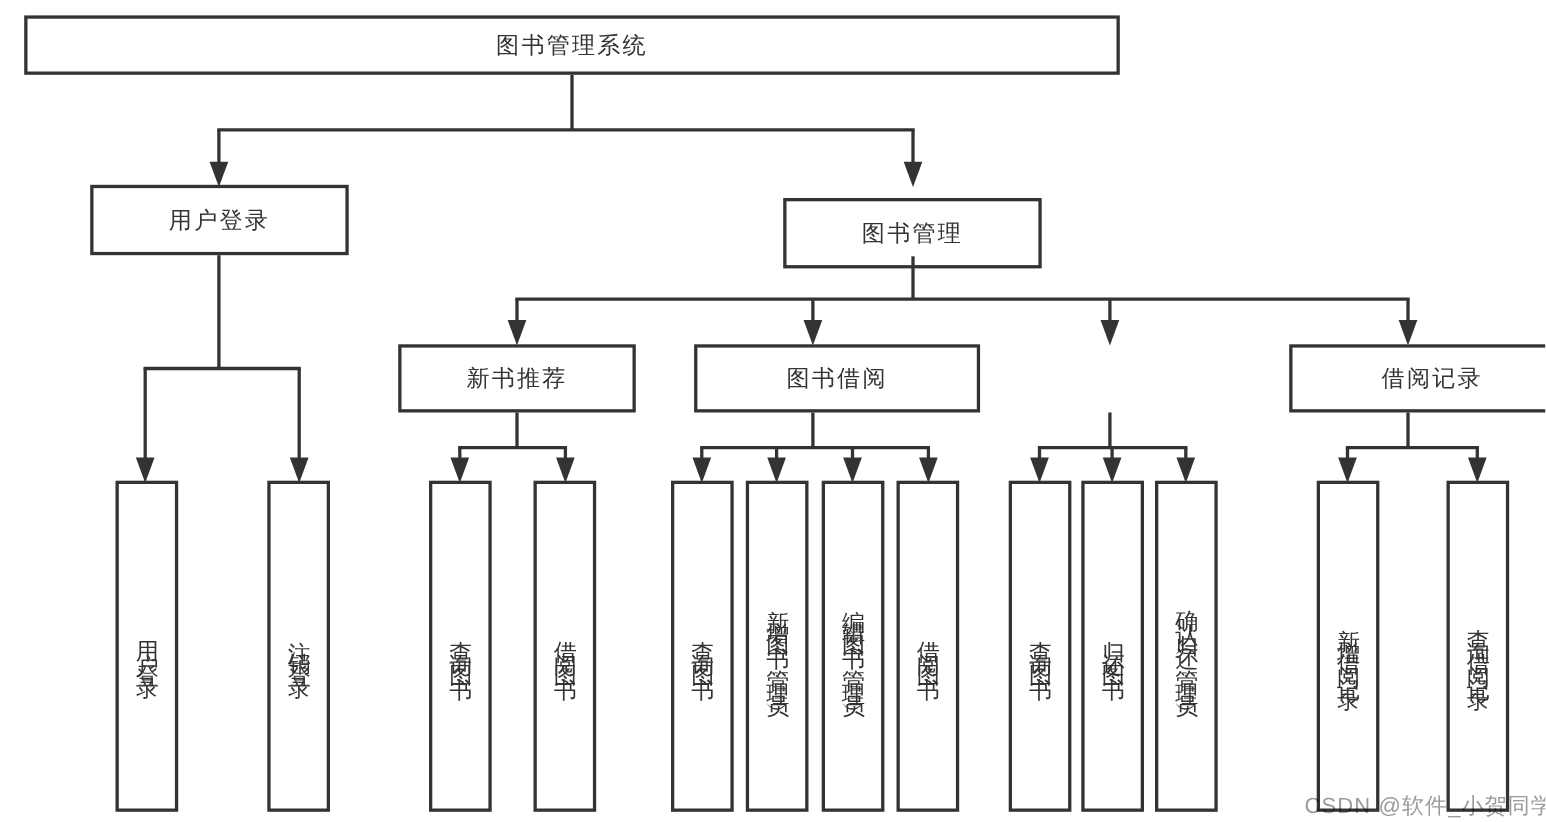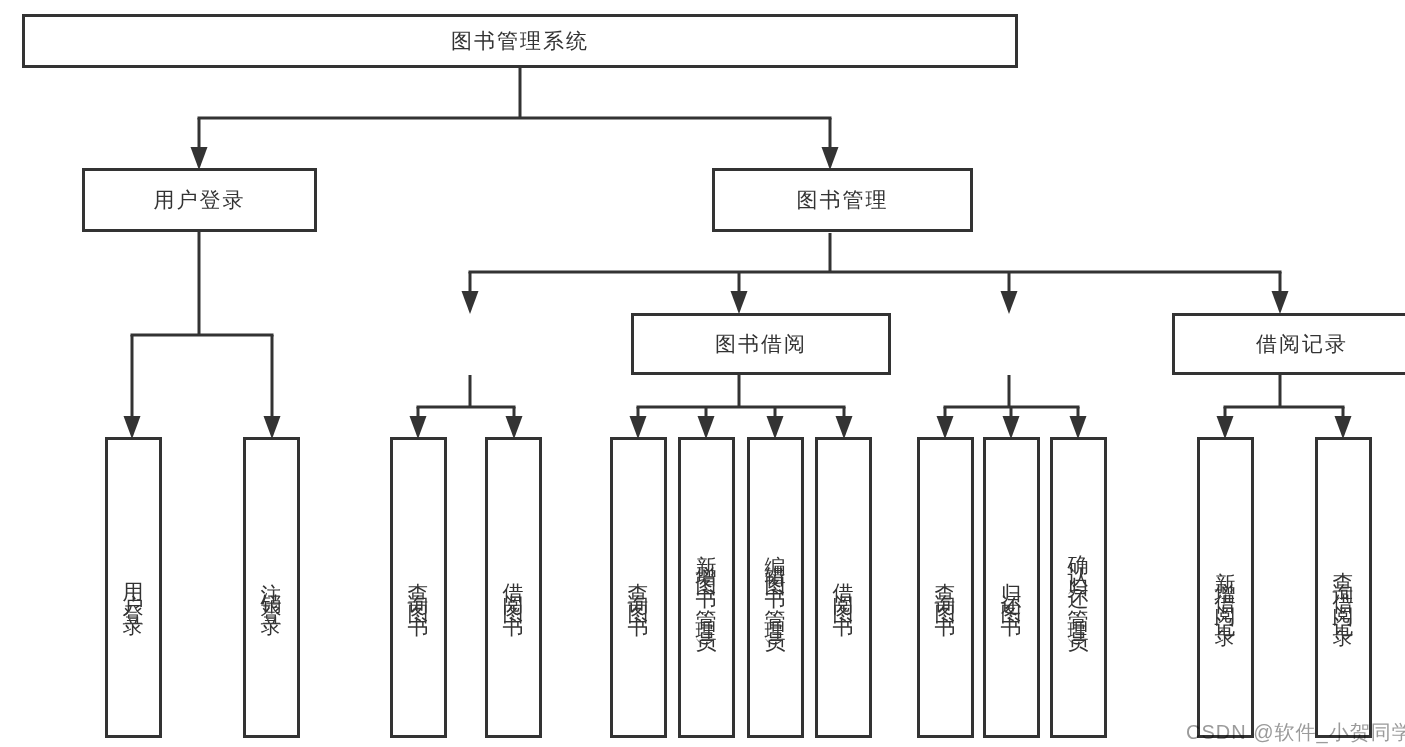--- a/index.html
+++ b/index.html
@@ -95,22 +95,23 @@
       <line x1="1225" y1="407" x2="1225" y2="419"></line>
       <polygon points="1216.5,416 1233.5,416 1225,439"></polygon>
       <line x1="1343" y1="407" x2="1343" y2="419"></line>
       <polygon points="1334.5,416 1351.5,416 1343,439"></polygon>
     </g>
   </svg>
 
   <div class="node" style="left:22px;top:14px;width:996px;height:54px;">图书管理系统</div>
 
   <div class="node" style="left:82px;top:168px;width:235px;height:64px;">用户登录</div>
-  <div class="node" style="left:712px;top:168px;width:261px;height:64px;">图书管理</div>
+  <div class="node" style="left:712px;top:180px;width:235px;height:64px;">图书管理</div>
 
+  <div class="node" style="left:362px;top:313px;width:216px;height:62px;">新书推荐</div>
   <div class="node" style="left:631px;top:313px;width:260px;height:62px;">图书借阅</div>
   <div class="node" style="left:1172px;top:313px;width:260px;height:62px;">借阅记录</div>
 
   <div class="node vnode" style="left:105px;top:437px;width:57px;height:301px;">
     <span class="vtext">用户登录</span>
   </div>
   <div class="node vnode" style="left:243px;top:437px;width:57px;height:301px;">
     <span class="vtext">注销登录</span>
   </div>
 

